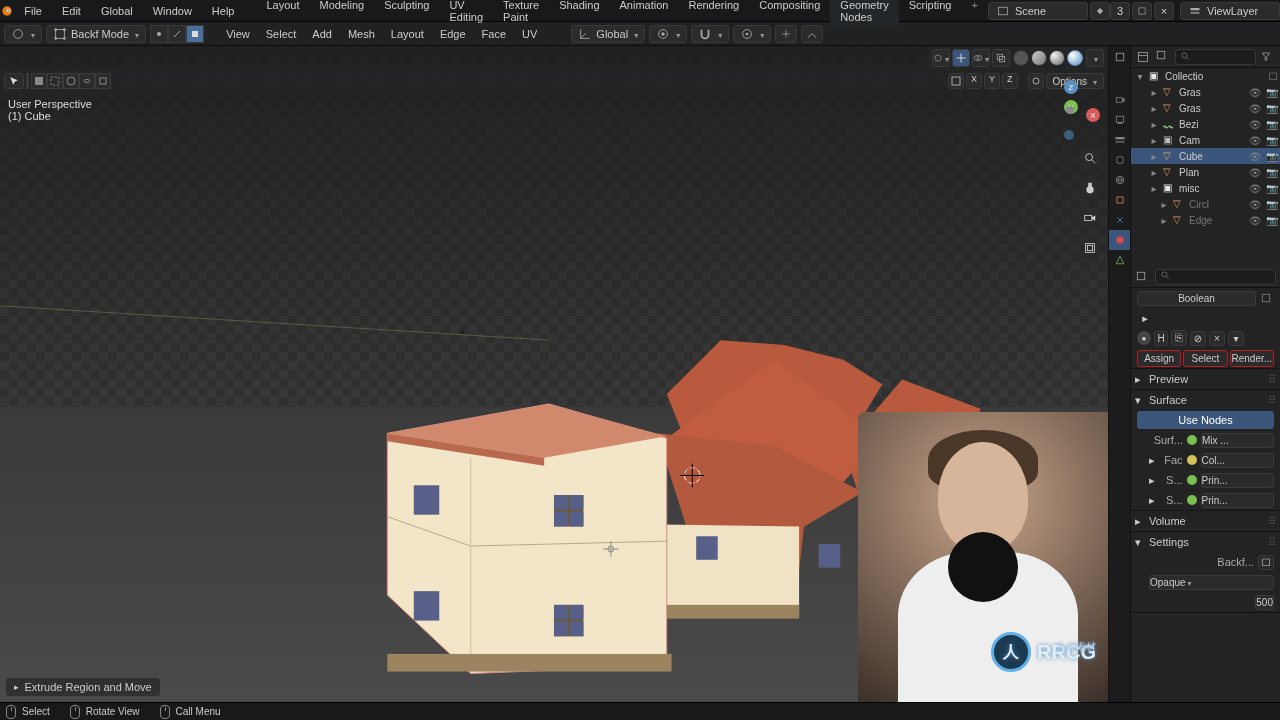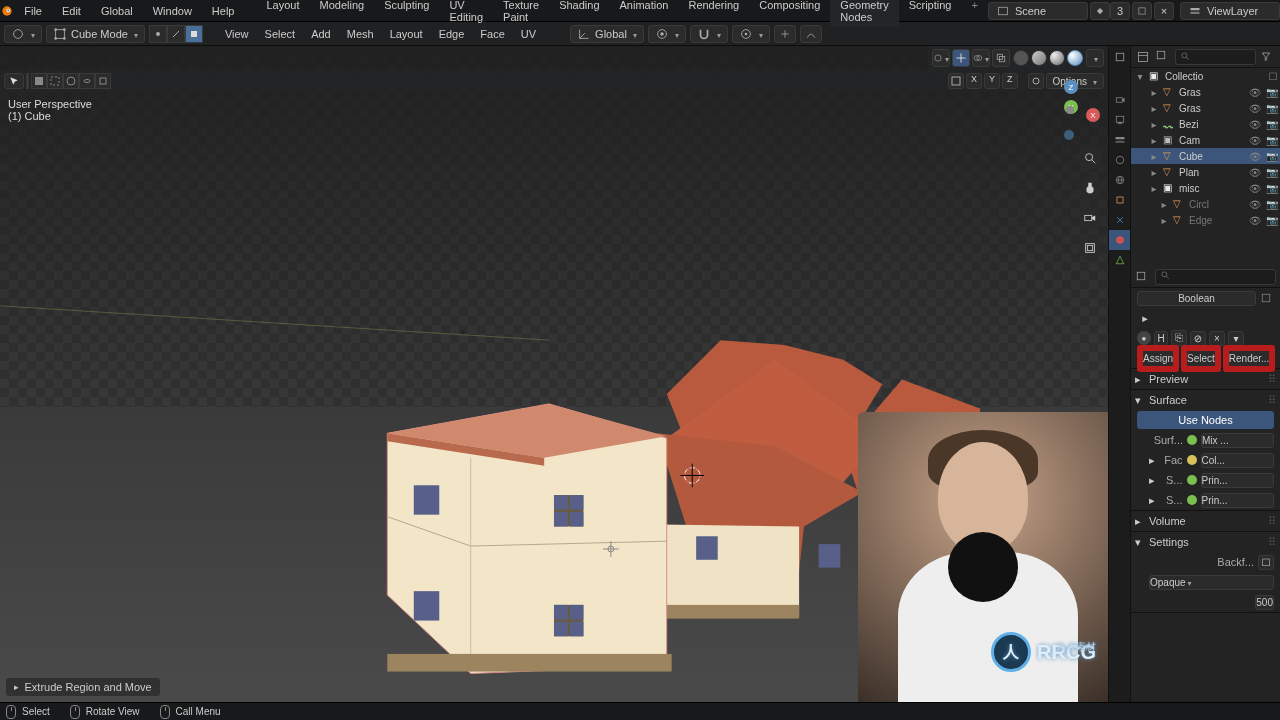--- a/index.html
+++ b/index.html
@@ -91,21 +91,21 @@
   .prop-body .hdr .search { flex:1; background:#1c1c1c; border:1px solid #383838; height:16px; border-radius:3px; padding:0 4px; }
   .panel { border-bottom:1px solid #111; }
   .panel .ph { display:flex; align-items:center; height:20px; padding:0 4px; gap:4px; }
   .panel .ph .exp { width:10px; }
   .panel .ph .title { flex:1; }
   .panel .ph .grip { color:#555; }
   .panel .row { display:flex; align-items:center; height:20px; padding:0 6px; gap:4px; }
   .panel .row.indent { padding-left:18px; }
   .panel .pill { background:#2b2b2b; border:1px solid #3a3a3a; border-radius:3px; padding:1px 0; font-size:10px; }
   .panel .btnrow { display:flex; gap:2px; }
-  .panel .btnrow .b { flex:1; background:#2b2b2b; border:6px solid #b91c1c; border-radius:3px; padding:2px 0; text-align:center; font-size:10px; }
+  .panel .btnrow .b { flex:1; background:#2b2b2b; border:1px solid #b91c1c; border-radius:3px; padding:2px 0; text-align:center; font-size:10px; }
   .use-nodes { background:#3b567a !important; color:#fff; text-align:center; }
   .dotg { width:10px; height:10px; border-radius:50%; background:#7bbf4f; display:inline-block; }
   .doty { width:10px; height:10px; border-radius:50%; background:#d6c25a; display:inline-block; }
 
   .statusbar { height:18px; display:flex; align-items:center; background:#18191a; border-top:1px solid #000; font-size:10px; gap:20px; padding:0 6px; }
   .statusbar .sb-item { display:flex; align-items:center; gap:6px; }
   .statusbar .mouse-icon { width:10px; height:14px; border:1px solid #888; border-radius:4px; position:relative; }
   .statusbar .mouse-icon::before { content:""; position:absolute; left:50%; top:1px; width:1px; height:4px; background:#888; }
 
   .chev-down::after { content:"▾"; font-size:8px; color:#999; margin-left:2px; }
@@ -182,21 +182,21 @@
       <span class="chev-down"></span>
     </div>
   <div class="btn dropdown">
     <span class="icon"><svg viewBox="0 0 16 16">
           <rect x="3" y="3" width="10" height="10" fill="none" stroke="#aaa"></rect>
           <circle cx="3" cy="3" r="1.5" fill="#aaa"></circle>
           <circle cx="13" cy="3" r="1.5" fill="#aaa"></circle>
           <circle cx="3" cy="13" r="1.5" fill="#aaa"></circle>
           <circle cx="13" cy="13" r="1.5" fill="#aaa"></circle>
         </svg></span>
-    <span>Cube Mode</span>
+    <span>Backf Mode</span>
     <span class="chev-down"></span>
   </div>
   <div class="sel-mode">
     <div class="sq">
         <svg width="10" height="10" viewBox="0 0 10 10">
           <circle cx="5" cy="5" r="2" fill="#aaa"></circle>
         </svg>
       </div>
     <div class="sq">
         <svg width="10" height="10" viewBox="0 0 10 10">

